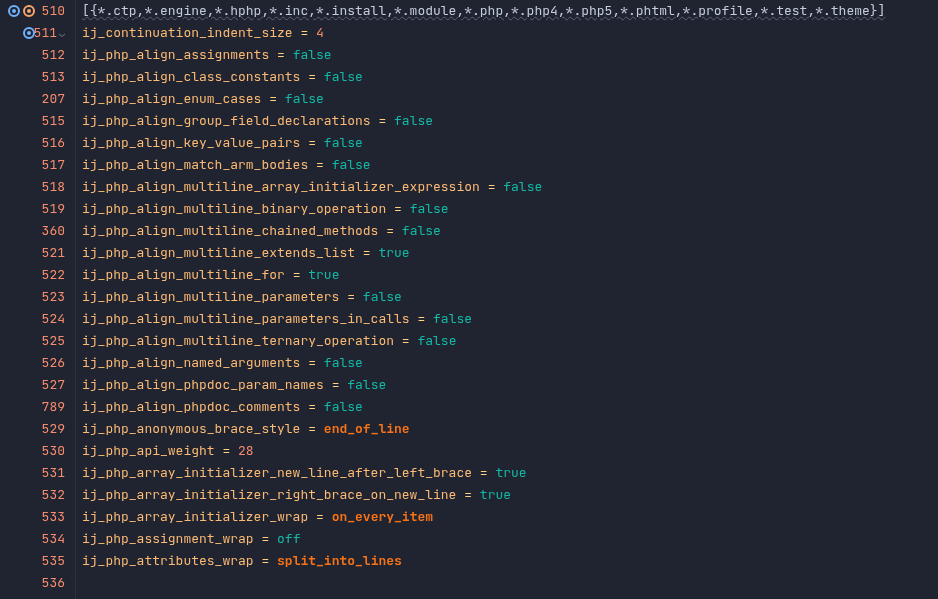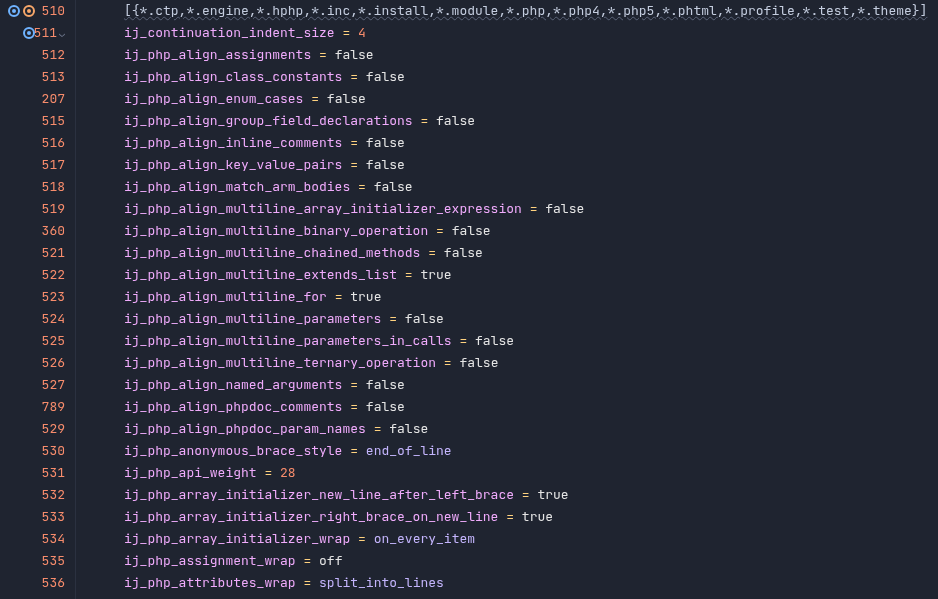--- a/index.html
+++ b/index.html
@@ -9,21 +9,20 @@
     overflow: hidden;
     background: #1f2430;
     font-family: "JetBrains Mono", "Fira Code", Consolas, monospace;
     font-size: 13px;
   }
   .editor {
     display: flex;
     width: 100%;
     height: 100%;
     background: #1f2430;
-    gap: 42px;
   }
   .gutter {
     flex: none;
     width: 76px;
     background: #1f2430;
     color: #4e5566;
     text-align: right;
     user-select: none;
     border-right: 1px solid #2b3140;
   }
@@ -75,25 +74,25 @@
   .code-line {
     height: 22px;
     line-height: 22px;
     white-space: pre;
     color: #c5cee0;
   }
   .squiggle {
     text-decoration: underline wavy #5a6378;
     text-decoration-thickness: 1px;
   }
-  .key   { color: #f0abfc; }  
+  .key   { color: #fdba74; }  
   .eq    { color: #ffd27f; }  
-  .kw    { color: #e5e5e5; }  
+  .kw    { color: #14b8a6; }  
   .num   { color: #f78c6c; }  
-  .ident { color: #c4b5fd; }  
+  .ident { color: #f97316; font-weight: bold; }  
 </style>
 </head>
 <body>
 
 <div class="editor">
   <div class="gutter" id="gutter">
       <div class="gutter-line"><span class="num">510</span><span class="gutter-icons">
           <span class="icon-target"></span>
           <span class="icon-target orange"></span>
         </span></div>
@@ -126,34 +125,33 @@
       <div class="gutter-line"><span class="num">535</span></div>
       <div class="gutter-line"><span class="num">536</span></div>
     </div>
   <div class="code" id="code">
       <div class="code-line"><span class="squiggle">[{*.ctp,*.engine,*.hphp,*.inc,*.install,*.module,*.php,*.php4,*.php5,*.phtml,*.profile,*.test,*.theme}]</span></div>
       <div class="code-line"><span class="key">ij_continuation_indent_size</span> <span class="eq">=</span> <span class="num">4</span></div>
       <div class="code-line"><span class="key">ij_php_align_assignments</span> <span class="eq">=</span> <span class="kw">false</span></div>
       <div class="code-line"><span class="key">ij_php_align_class_constants</span> <span class="eq">=</span> <span class="kw">false</span></div>
       <div class="code-line"><span class="key">ij_php_align_enum_cases</span> <span class="eq">=</span> <span class="kw">false</span></div>
       <div class="code-line"><span class="key">ij_php_align_group_field_declarations</span> <span class="eq">=</span> <span class="kw">false</span></div>
-      <div class="code-line"><span class="key">ij_php_align_inline_comments</span> <span class="eq">=</span> <span class="kw">false</span></div>
       <div class="code-line"><span class="key">ij_php_align_key_value_pairs</span> <span class="eq">=</span> <span class="kw">false</span></div>
       <div class="code-line"><span class="key">ij_php_align_match_arm_bodies</span> <span class="eq">=</span> <span class="kw">false</span></div>
       <div class="code-line"><span class="key">ij_php_align_multiline_array_initializer_expression</span> <span class="eq">=</span> <span class="kw">false</span></div>
       <div class="code-line"><span class="key">ij_php_align_multiline_binary_operation</span> <span class="eq">=</span> <span class="kw">false</span></div>
       <div class="code-line"><span class="key">ij_php_align_multiline_chained_methods</span> <span class="eq">=</span> <span class="kw">false</span></div>
       <div class="code-line"><span class="key">ij_php_align_multiline_extends_list</span> <span class="eq">=</span> <span class="kw">true</span></div>
       <div class="code-line"><span class="key">ij_php_align_multiline_for</span> <span class="eq">=</span> <span class="kw">true</span></div>
       <div class="code-line"><span class="key">ij_php_align_multiline_parameters</span> <span class="eq">=</span> <span class="kw">false</span></div>
       <div class="code-line"><span class="key">ij_php_align_multiline_parameters_in_calls</span> <span class="eq">=</span> <span class="kw">false</span></div>
       <div class="code-line"><span class="key">ij_php_align_multiline_ternary_operation</span> <span class="eq">=</span> <span class="kw">false</span></div>
       <div class="code-line"><span class="key">ij_php_align_named_arguments</span> <span class="eq">=</span> <span class="kw">false</span></div>
+      <div class="code-line"><span class="key">ij_php_align_phpdoc_param_names</span> <span class="eq">=</span> <span class="kw">false</span></div>
       <div class="code-line"><span class="key">ij_php_align_phpdoc_comments</span> <span class="eq">=</span> <span class="kw">false</span></div>
-      <div class="code-line"><span class="key">ij_php_align_phpdoc_param_names</span> <span class="eq">=</span> <span class="kw">false</span></div>
       <div class="code-line"><span class="key">ij_php_anonymous_brace_style</span> <span class="eq">=</span> <span class="ident">end_of_line</span></div>
       <div class="code-line"><span class="key">ij_php_api_weight</span> <span class="eq">=</span> <span class="num">28</span></div>
       <div class="code-line"><span class="key">ij_php_array_initializer_new_line_after_left_brace</span> <span class="eq">=</span> <span class="kw">true</span></div>
       <div class="code-line"><span class="key">ij_php_array_initializer_right_brace_on_new_line</span> <span class="eq">=</span> <span class="kw">true</span></div>
       <div class="code-line"><span class="key">ij_php_array_initializer_wrap</span> <span class="eq">=</span> <span class="ident">on_every_item</span></div>
       <div class="code-line"><span class="key">ij_php_assignment_wrap</span> <span class="eq">=</span> <span class="kw">off</span></div>
       <div class="code-line"><span class="key">ij_php_attributes_wrap</span> <span class="eq">=</span> <span class="ident">split_into_lines</span></div>
     </div>
 </div>
 

